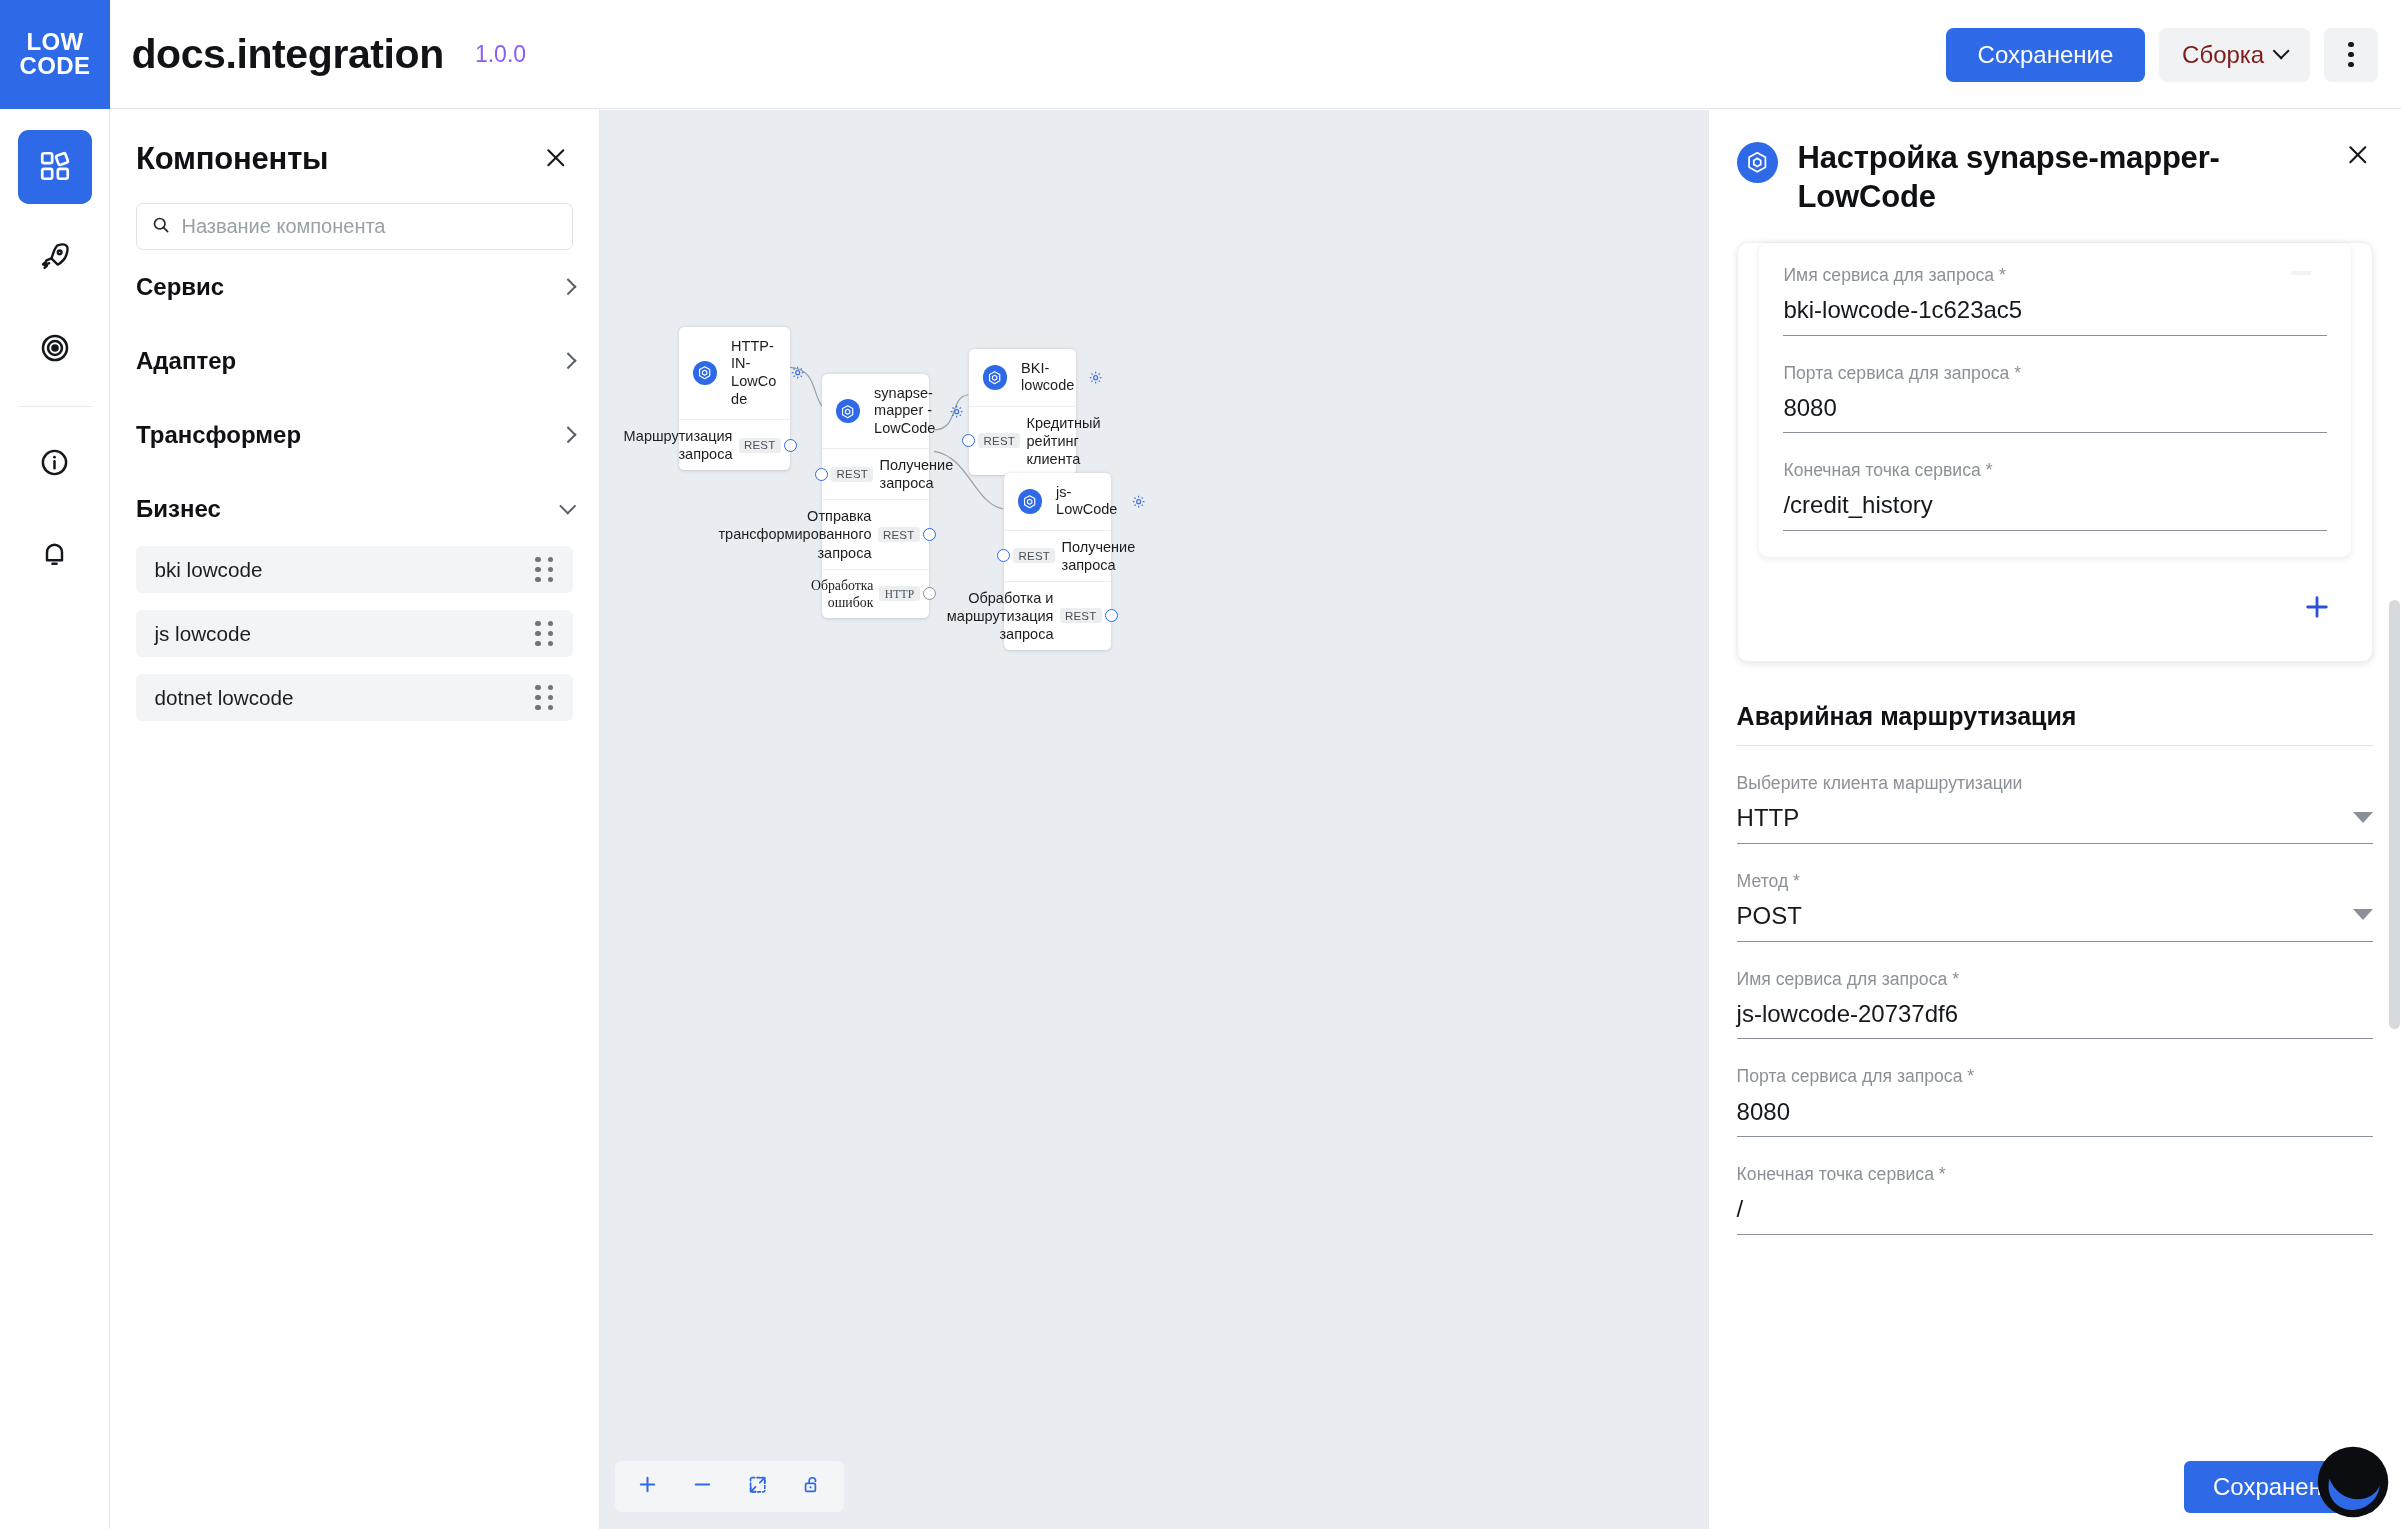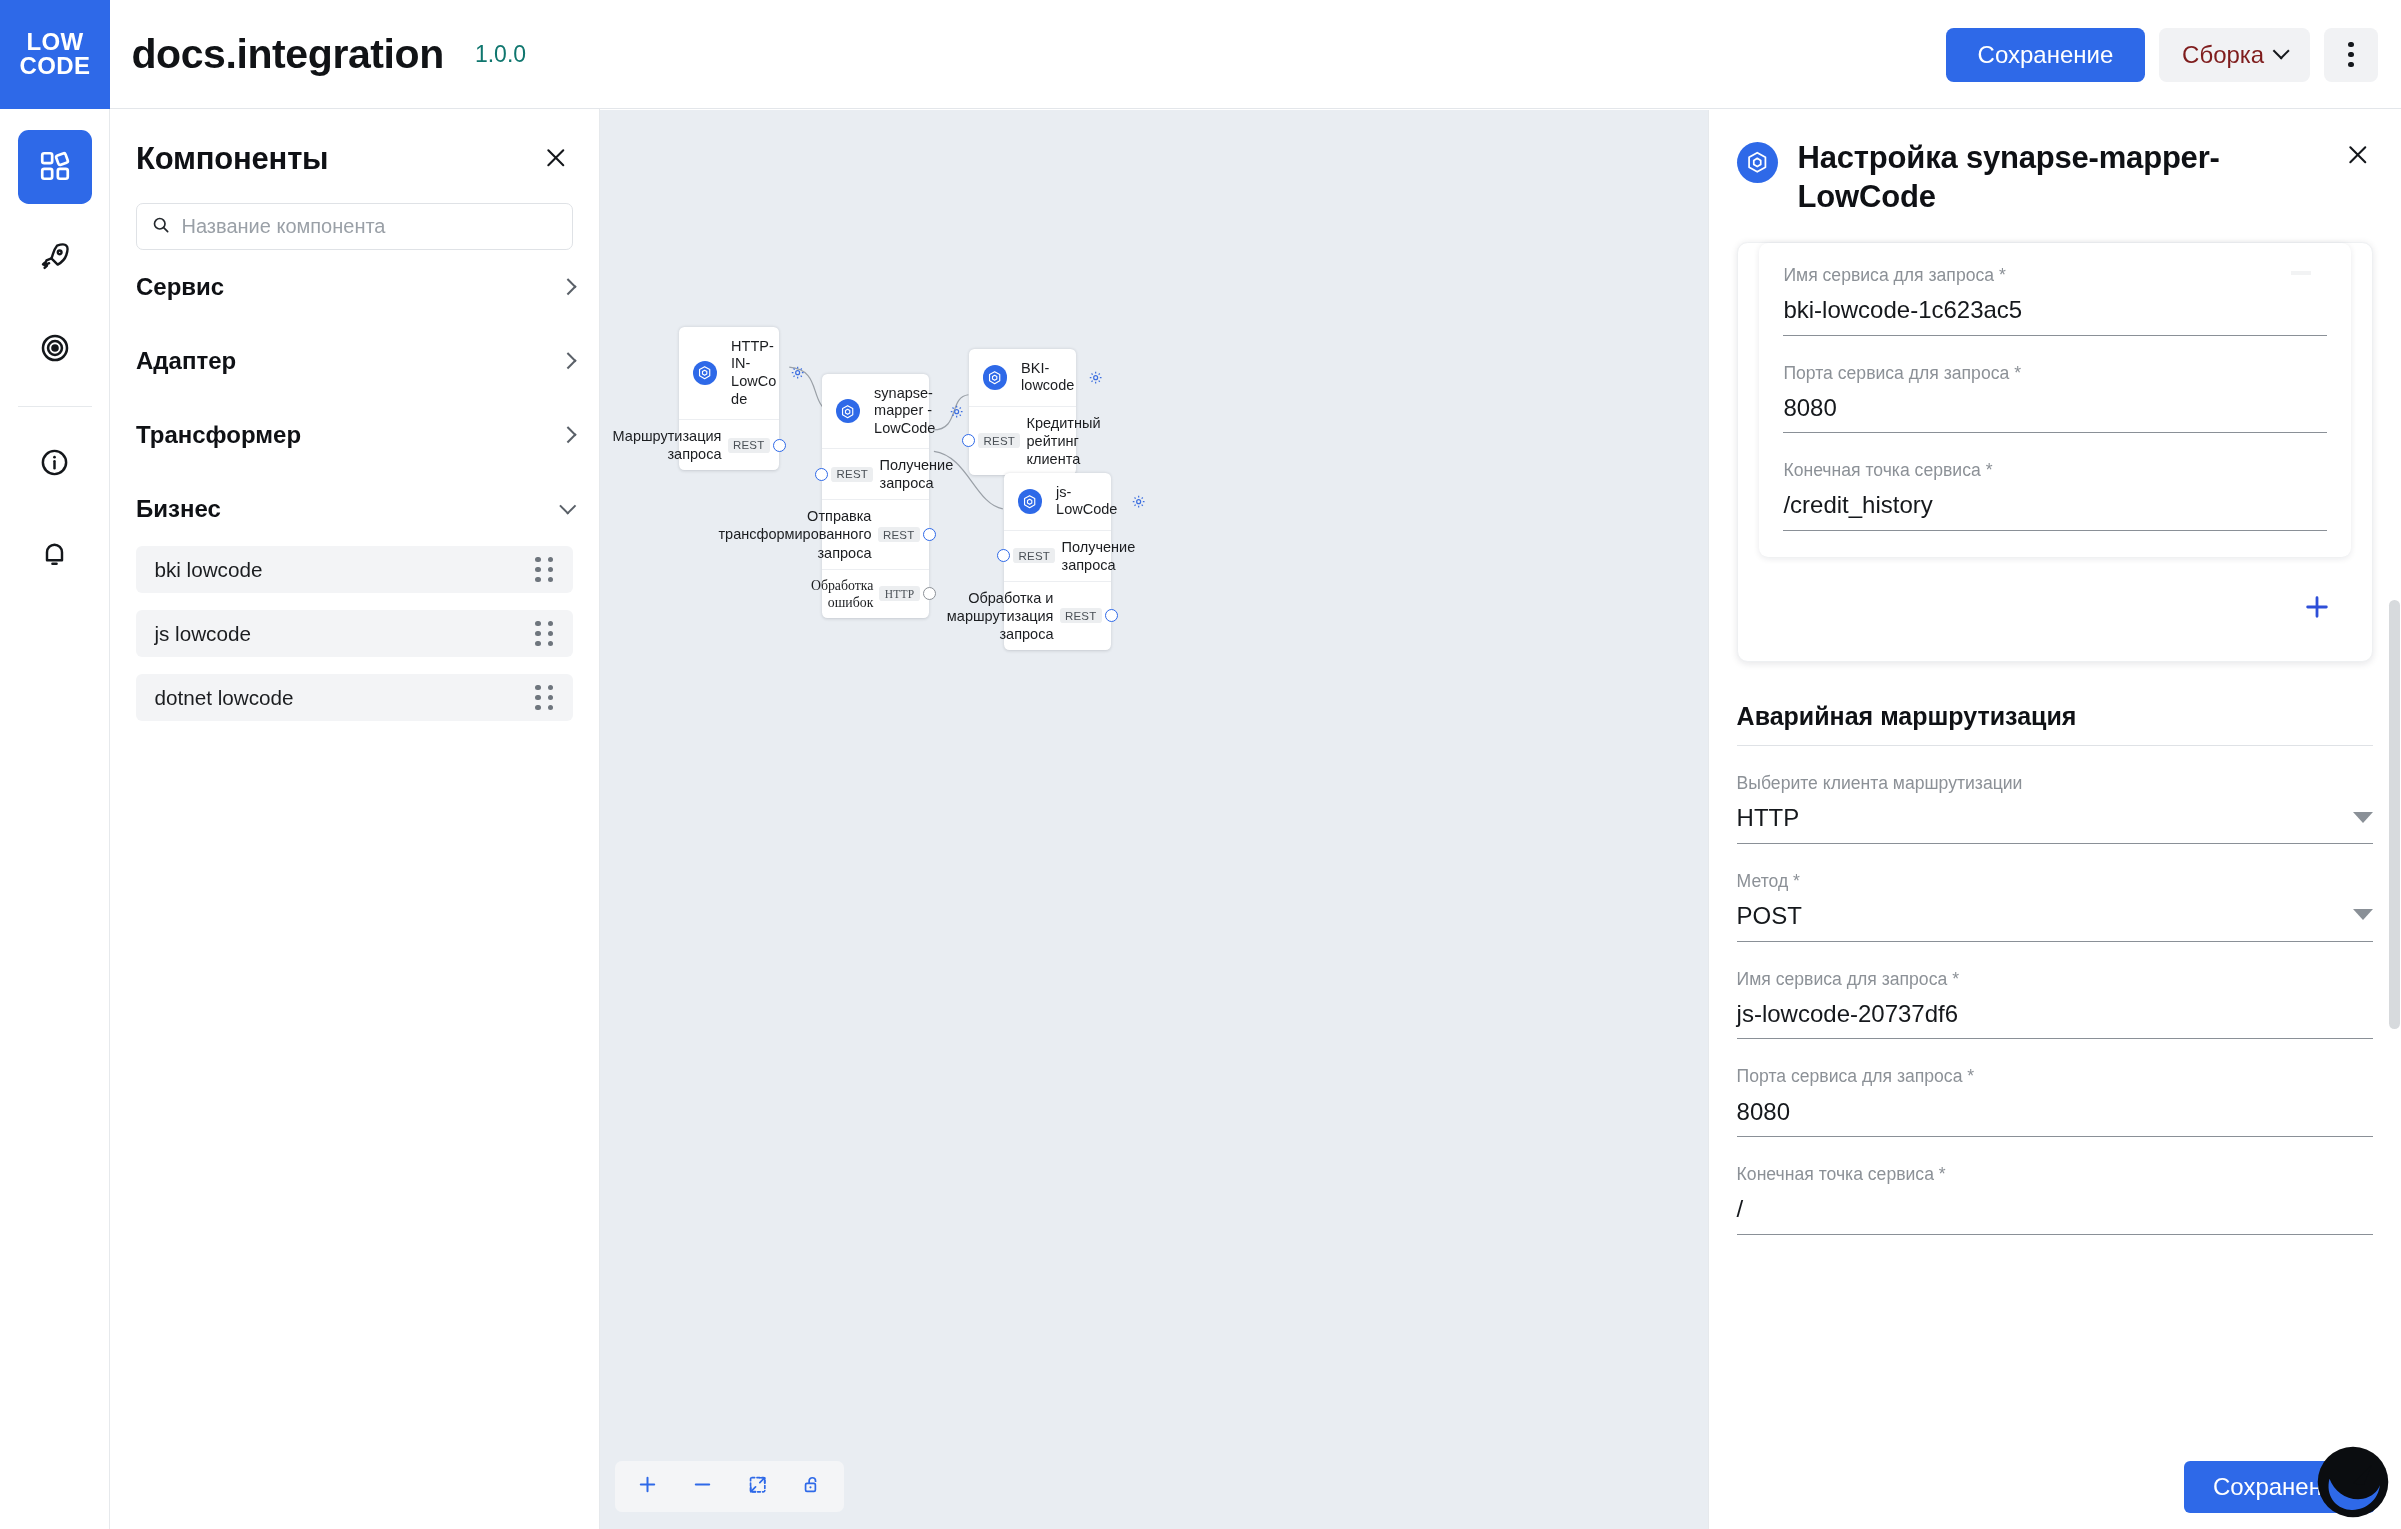--- a/index.html
+++ b/index.html
@@ -21,21 +21,21 @@
     width: 110px; height: 109px; background: #2e69e8;
     display: flex; flex-direction: column; align-items: center; justify-content: center;
     color: #fff; font-weight: 700; line-height: 1.02; letter-spacing: 0.4px;
   }
   .logo-box .l1 { font-size: 24px; }
   .logo-box .l2 { font-size: 24px; }
   .app-title {
     margin-left: 21.4px; font-size: 41px; font-weight: 700; color: #111316;
     letter-spacing: -0.4px;
   }
-  .app-version { margin-left: 31px; font-size: 23px; color: #0f766e; }
+  .app-version { margin-left: 31px; font-size: 23px; color: #8b5cf6; }
   .topbar-right {
     position: absolute; right: 23px; top: 0; height: 109px;
     display: flex; align-items: center; gap: 13.8px;
   }
   .btn-primary {
     background: #2e69e8; color: #fff; border: none; border-radius: 7.7px;
     font-size: 24px; font-family: inherit;
     padding: 0 32px; height: 54px; line-height: 54px; cursor: pointer;
   }
   .btn-secondary {
@@ -355,21 +355,21 @@
   </div>
 
   <div class="canvas">
 
     <svg class="edges" viewBox="0 0 1447 1855" width="1108" height="1420">
       <path d="M247,336 C290,340 272,380 300,396" fill="none" stroke="#9aa0a7" stroke-width="1.6"></path>
       <path d="M435,418 C470,418 455,375 481,372" fill="none" stroke="#9aa0a7" stroke-width="1.6"></path>
       <path d="M436,446 C480,452 490,515 526,521" fill="none" stroke="#9aa0a7" stroke-width="1.6"></path>
     </svg>
 
-    <div class="node" style="left:79px; top:217px; width:100px;">
+    <div class="node" style="left:79px; top:217px; width:111px;">
       <div class="node-head">
         <span class="node-badge-icon">
           <svg width="15.3" height="15.3" viewBox="0 0 24 24" fill="none" stroke="#fff" stroke-width="1.8" stroke-linejoin="round">
               <path d="M12 2.6l8 4.6v9.6l-8 4.6-8-4.6V7.2z"></path>
               <path d="M12 8.2l3.4 2v4l-3.4 2-3.4-2v-4z"></path>
             </svg>
         </span>
         <span class="node-title">HTTP-IN-LowCo
 de</span>
         <span class="gear">

